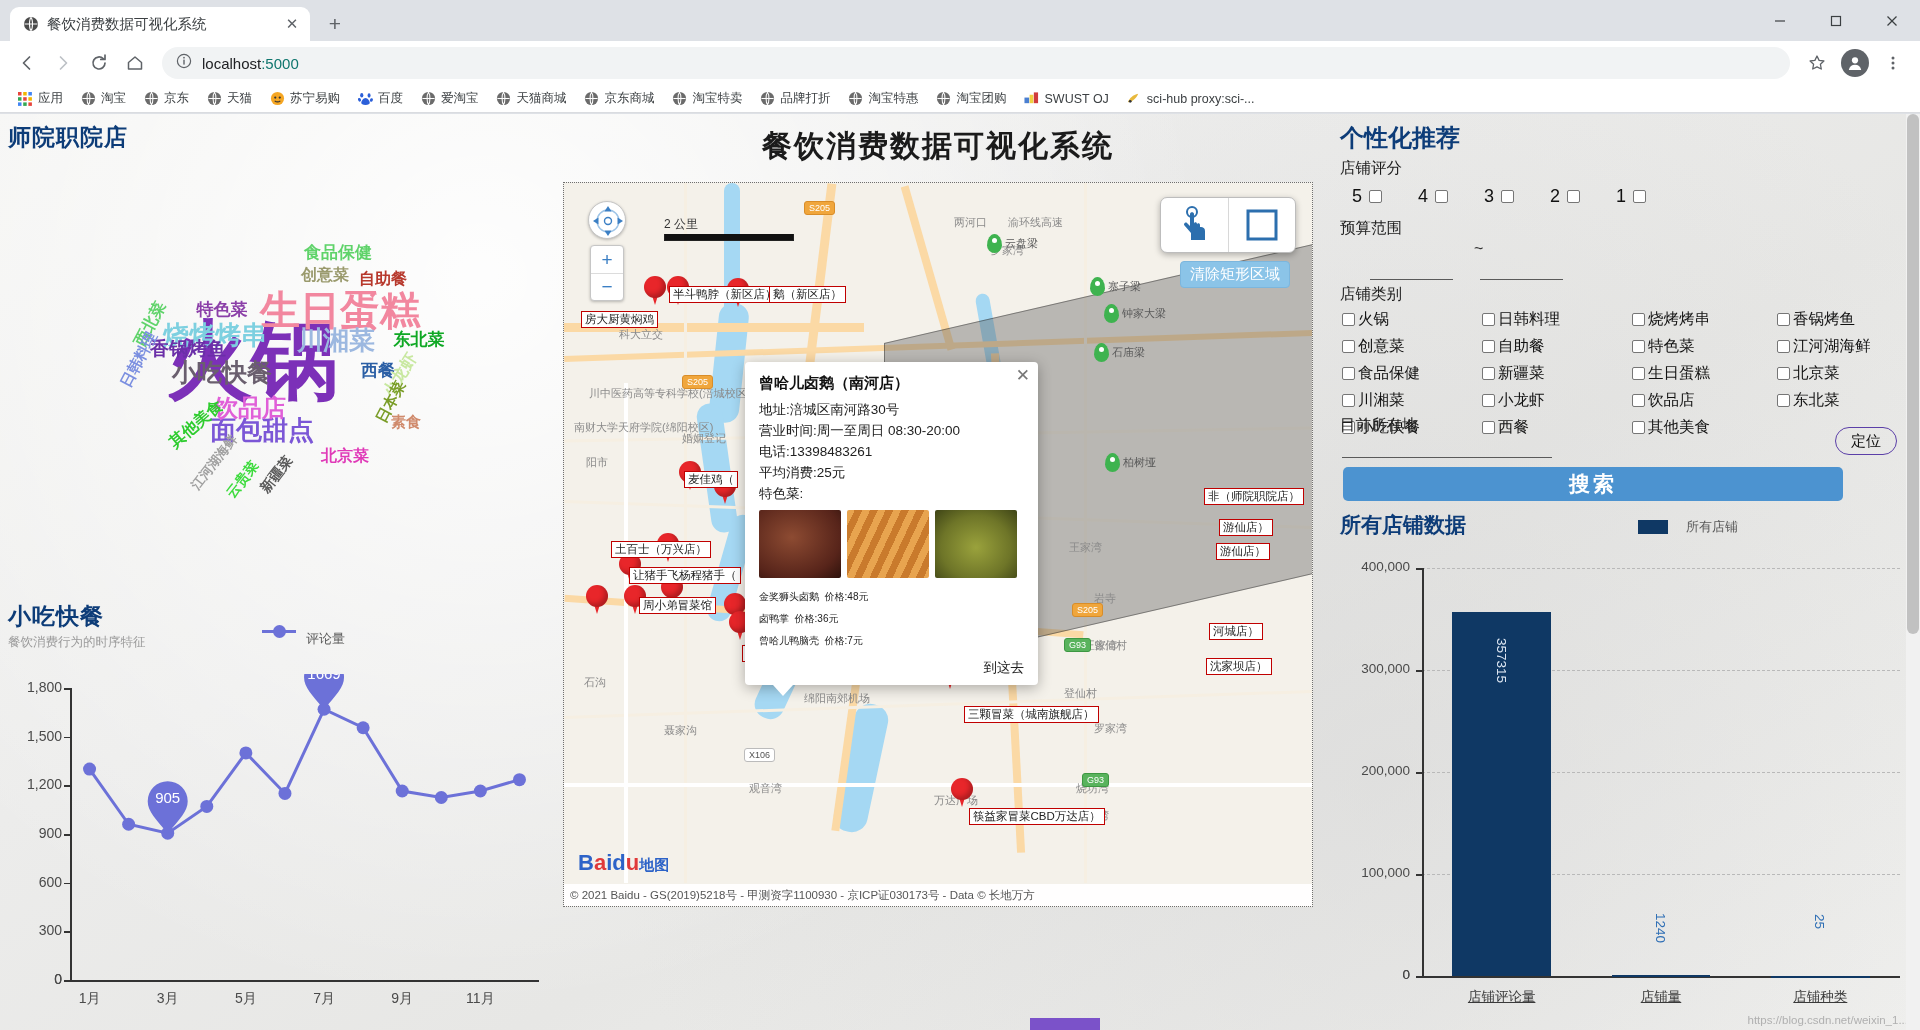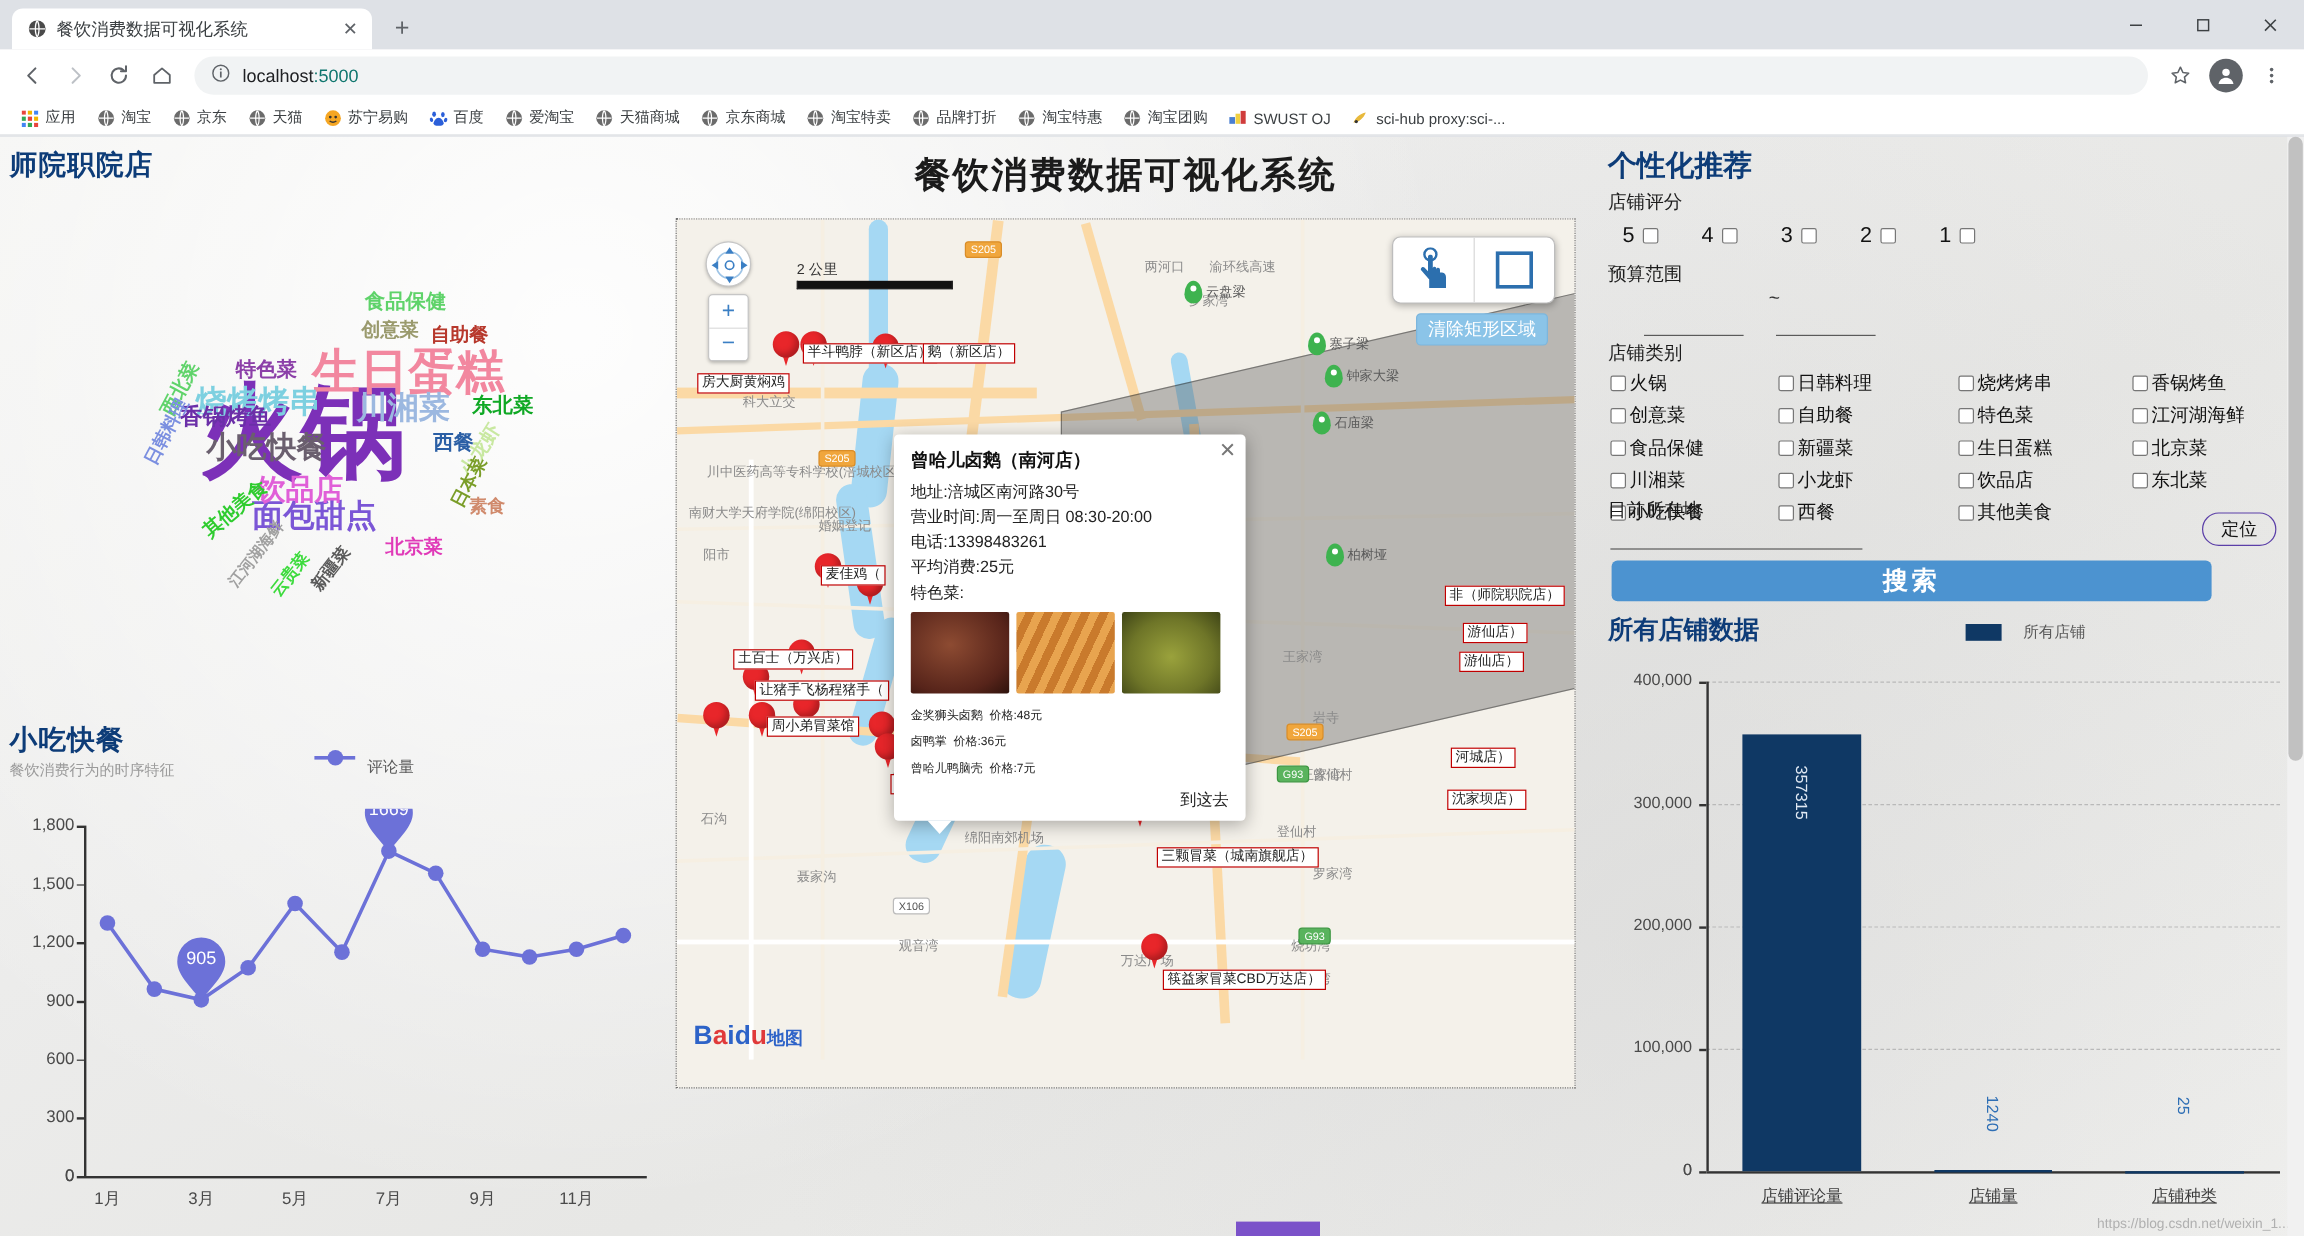--- a/index.html
+++ b/index.html
@@ -747,20 +747,21 @@
           <div class="pdish"><span>金奖狮头卤鹅</span>&nbsp;&nbsp;<span>价格:48元</span></div>
           <div class="pdish"><span>卤鸭掌</span>&nbsp;&nbsp;<span>价格:36元</span></div>
           <div class="pdish"><span>曾哈儿鸭脑壳</span>&nbsp;&nbsp;<span>价格:7元</span></div>
           <div class="pgo"><span>到这去</span></div>
           <div class="ptail"></div>
         </div>
 
         <div class="baidu-logo">
           <span style="color:#2d63c8;">B</span><span style="color:#e03a3a;">a</span><span style="color:#2d63c8;">i</span><span style="color:#2d63c8;">d</span><span style="color:#e03a3a;">u</span><span style="color:#2d63c8;font-size:15px;">地图</span>
         </div>
+        <div class="map-credit">© 2021 Baidu - GS(2019)5218号 - 甲测资字1100930 - 京ICP证030173号 - Data © 长地万方</div>
       </div>
     </div>
 
     <div id="right">
       <div id="recTitle">个性化推荐</div>
       <div id="scoreLabel" class="r-label">店铺评分</div>
       <div id="scoreRow">
           <div class="score-item">
             <span>5</span>
             <span class="cbx"></span>

